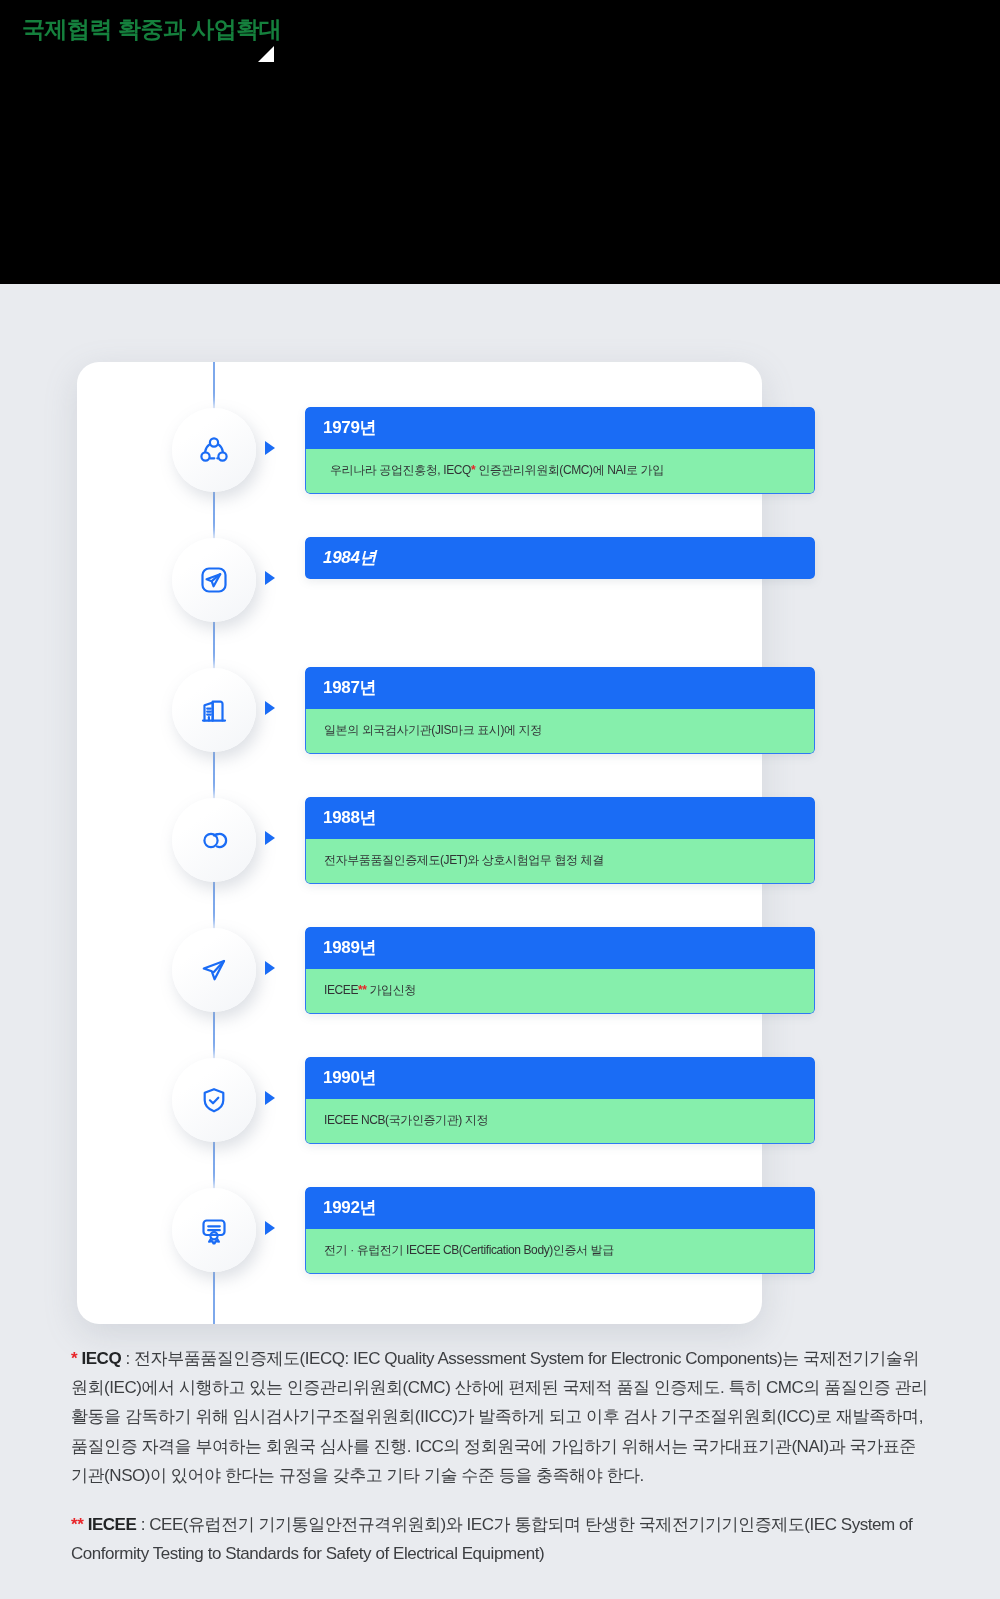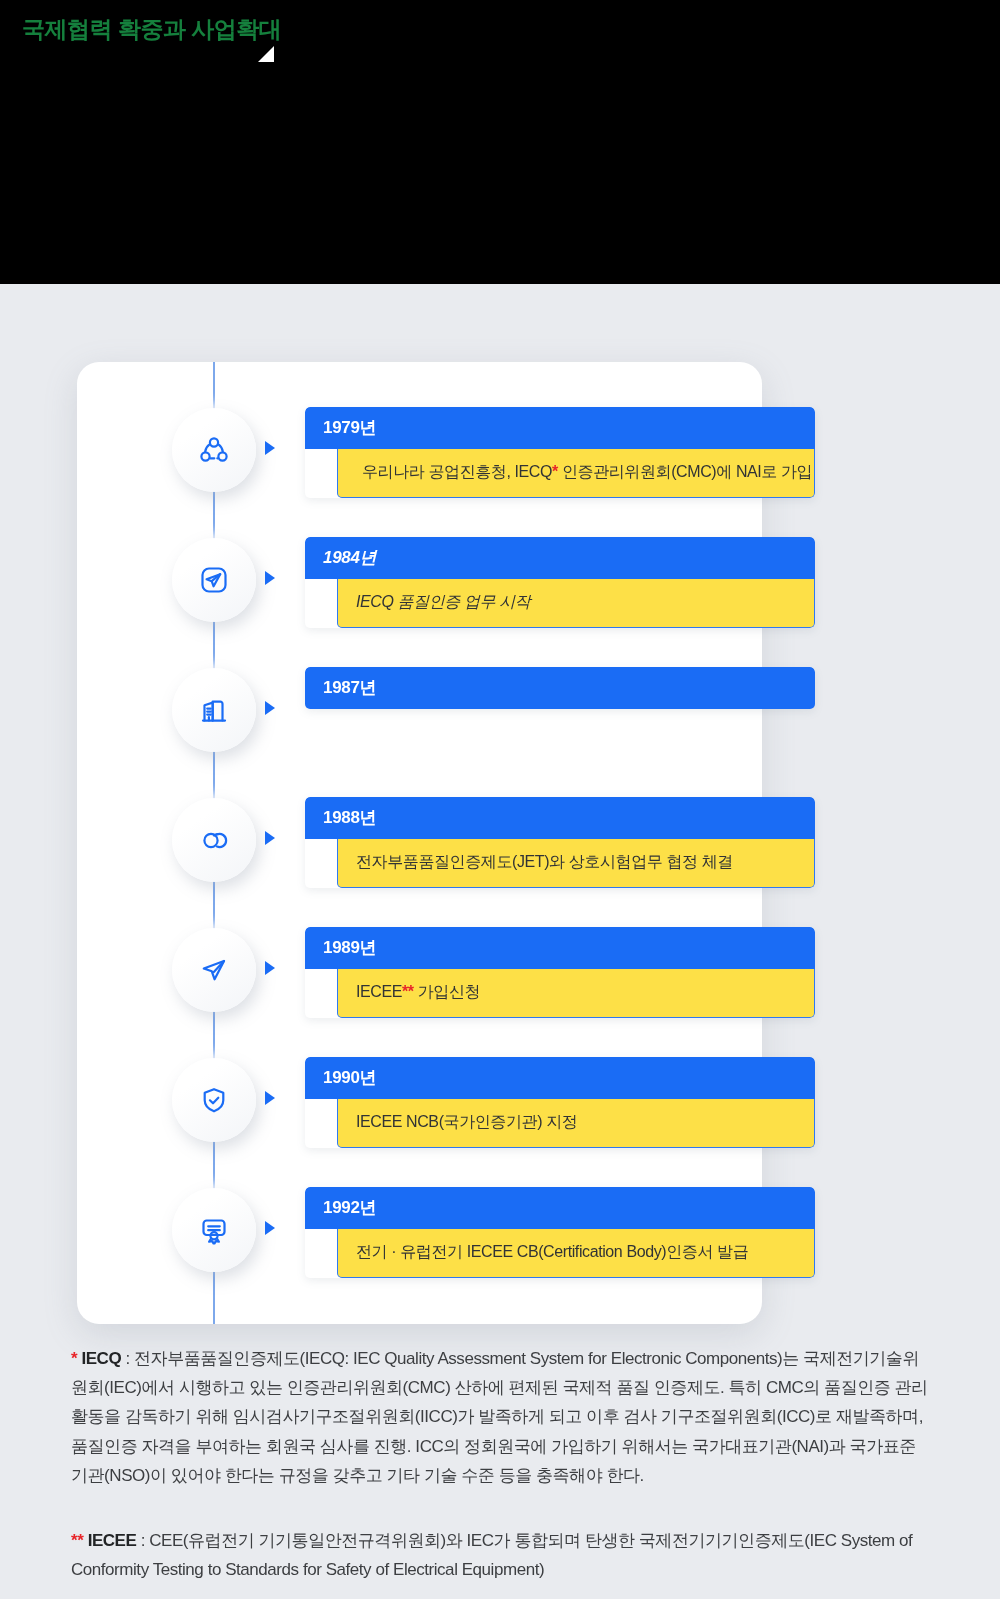--- a/index.html
+++ b/index.html
@@ -121,49 +121,48 @@
   .card-head {
     background: #1a6cf5;
     color: #ffffff;
     font-size: 17px;
     font-weight: 700;
     letter-spacing: -0.3px;
     padding: 9px 0 10px 18px;
     border-radius: 5px 5px 0 0;
   }
   .card-body {
-    background: #fde047;
+    background: #86efac;
     border: 1px solid #2f79f3;
     border-top: none;
     border-radius: 0 0 5px 5px;
-    font-size: 16px;
+    font-size: 12px;
     color: #313335;
     letter-spacing: -0.4px;
     padding: 13px 0 14px 18px;
     white-space: nowrap;
-    margin-left: 32px;
   }
   .card-body.indent { padding-left: 24px; }
   .ast { color: #e8252a; font-weight: 700; }
 
   
   .notes {
     position: absolute;
     left: 71px;
     top: 1060px;
     width: 860px;
   }
   .note {
     font-size: 17px;
     line-height: 1.72;
     color: #3c3e41;
     letter-spacing: -0.45px;
     text-align: left;
   }
-  .note + .note { margin-top: 36px; }
+  .note + .note { margin-top: 20px; }
   .note .mark { color: #e8252a; font-weight: 700; }
   .note .term { font-weight: 700; color: #222426; }
 </style>
 </head>
 <body>
 
 <div class="hero">
   <div class="hero-title">국제협력 확중과 사업확대</div>
   <div class="hero-tri"></div>
 </div>
@@ -200,40 +199,40 @@
               <svg width="40" height="40" viewBox="0 0 40 40" fill="none" stroke="#1a6cf5" stroke-width="2.2" stroke-linecap="round" stroke-linejoin="round">
                 <rect x="8.5" y="8.5" width="23" height="23" rx="6.5"></rect>
                 <path d="M26.2 14.2 12.6 19.3l5.1 1.9 1.9 5.1z"></path>
                 <path d="M26.2 14.2 17.7 21.2"></path>
               </svg>
             </span>
     </div>
     <div class="caret"></div>
     <div class="card">
       <div class="card-head">1984년</div>
-      <div class="card-body">
-        <span>IECQ 품질인증 업무 시작</span><span></span>
-      </div>
     </div>
         </div>
         <div class="row" style="top: 306px;">
     <div class="bubble">
       <span>
               <svg width="40" height="40" viewBox="0 0 40 40" fill="none" stroke="#1a6cf5" stroke-width="2.2" stroke-linecap="round" stroke-linejoin="round">
                 <path d="M10.5 30.5V15.2l8.2-2.6v17.9"></path>
                 <path d="M18.7 30.5V11.6h7.6a2.2 2.2 0 0 1 2.2 2.2v16.7"></path>
                 <path d="M9 30.6h22"></path>
                 <path d="M13.2 18.6h3.5M13.2 21.6h3.5M13.2 24.6h3.5"></path>
                 <path d="M14.9 30.4v-3.2"></path>
               </svg>
             </span>
     </div>
     <div class="caret"></div>
     <div class="card">
       <div class="card-head">1987년</div>
+      <div class="card-body">
+        <span>일본의 외국검사기관(JIS마크 표시)에 지정</span><span></span>
+      </div>
     </div>
         </div>
         <div class="row" style="top: 436px;">
     <div class="bubble">
       <span>
               <svg width="40" height="40" viewBox="0 0 40 40" fill="none" stroke="#1a6cf5" stroke-width="2.2" stroke-linecap="round" stroke-linejoin="round">
                 <circle cx="17" cy="20.5" r="6.6"></circle>
                 <path d="M23 14.4a6.6 6.6 0 1 1 0 12.2"></path>
                 <path d="M23.3 14.2a6.6 6.6 0 0 0-3.2 1.3"></path>
               </svg>

